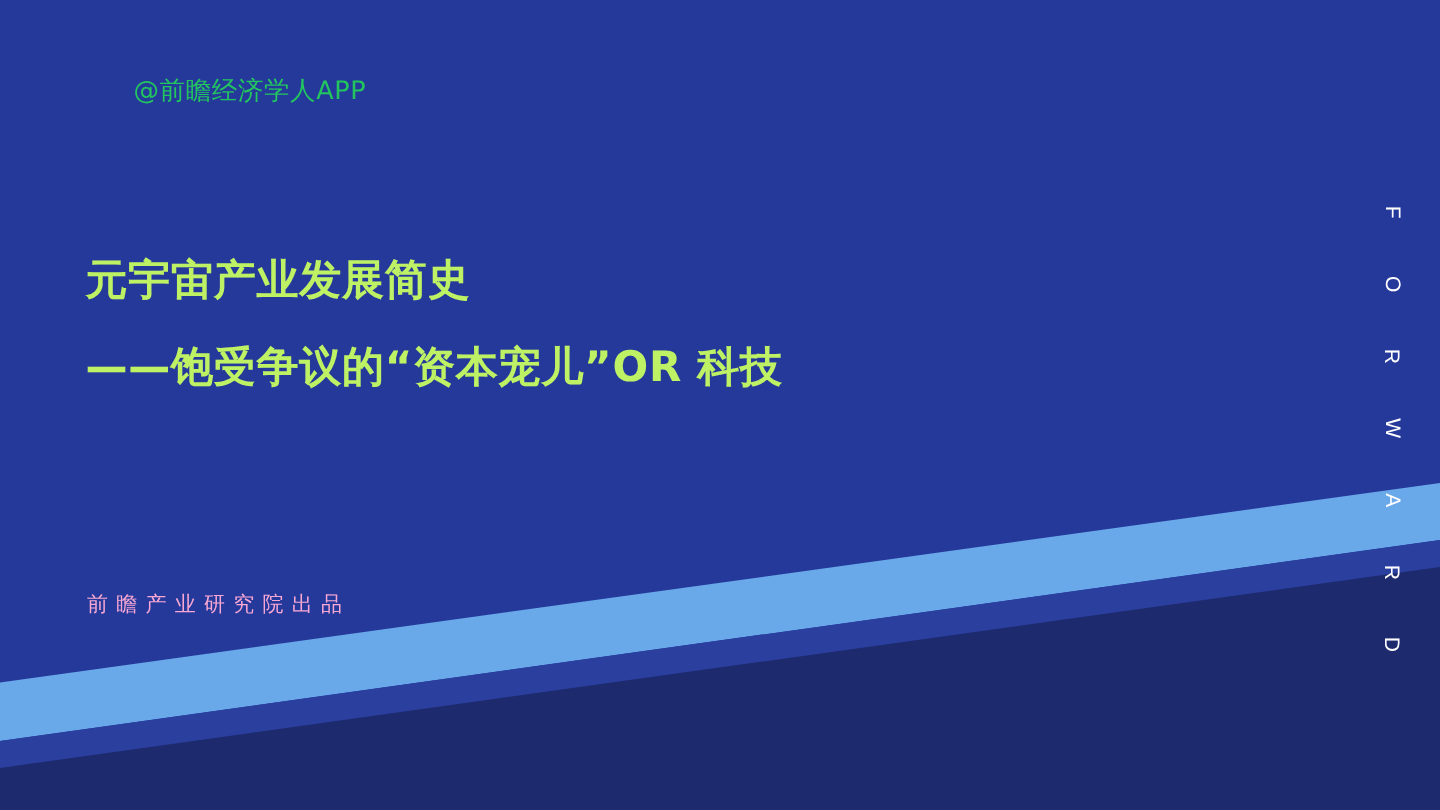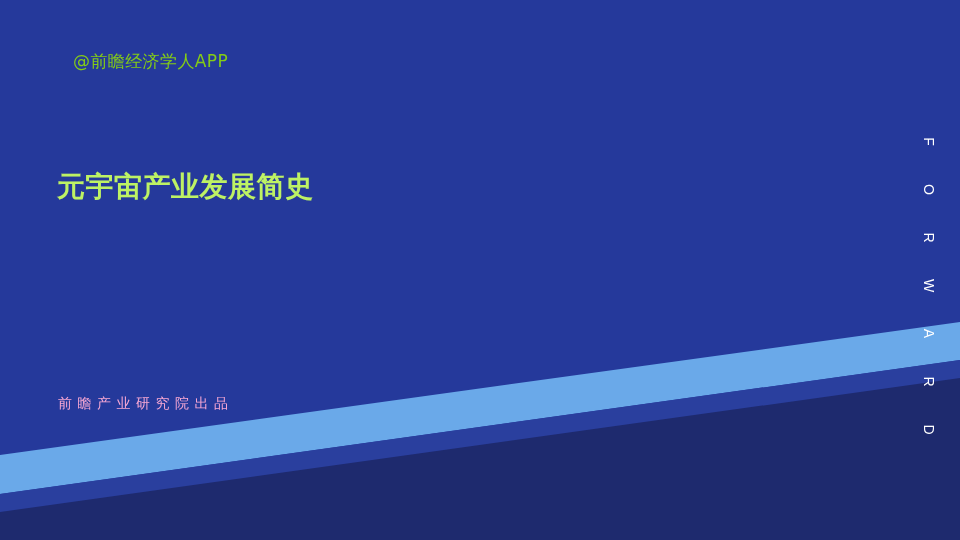--- a/index.html
+++ b/index.html
@@ -76,26 +76,26 @@
     line-height: 9px;
     letter-spacing: 0.1px;
     white-space: nowrap;
     margin-top: 2px;
     transform: scaleY(0.95);
     transform-origin: left top;
     font-family: "DejaVu Sans", "Liberation Sans", sans-serif;
   }
 
   .app-handle {
-    color: #84cc16;
+    color: #22c55e;
     font-size: 17px;
     line-height: 20px;
     letter-spacing: 0.4px;
     white-space: nowrap;
-    margin-left: 16px;
+    margin-left: 32px;
     position: relative;
     top: -1px;
     font-family: "DejaVu Sans", "Liberation Sans", sans-serif;
   }
 
   
   .title-block {
     position: absolute;
     left: 57px;
     top: 158px;
@@ -165,20 +165,21 @@
   </svg>
 
   <div class="header">
 
 
     <div class="app-handle">@前瞻经济学人APP</div>
   </div>
 
   <div class="title-block">
     <div class="title-line">元宇宙产业发展简史</div>
+    <div class="title-line">——饱受争议的“资本宠儿”OR 科技</div>
   </div>
 
   <div class="byline">前瞻产业研究院出品</div>
 
   <div class="forward-rail">
     <span class="forward-letter">F</span>
     <span class="forward-letter">O</span>
     <span class="forward-letter">R</span>
     <span class="forward-letter">W</span>
     <span class="forward-letter">A</span>

